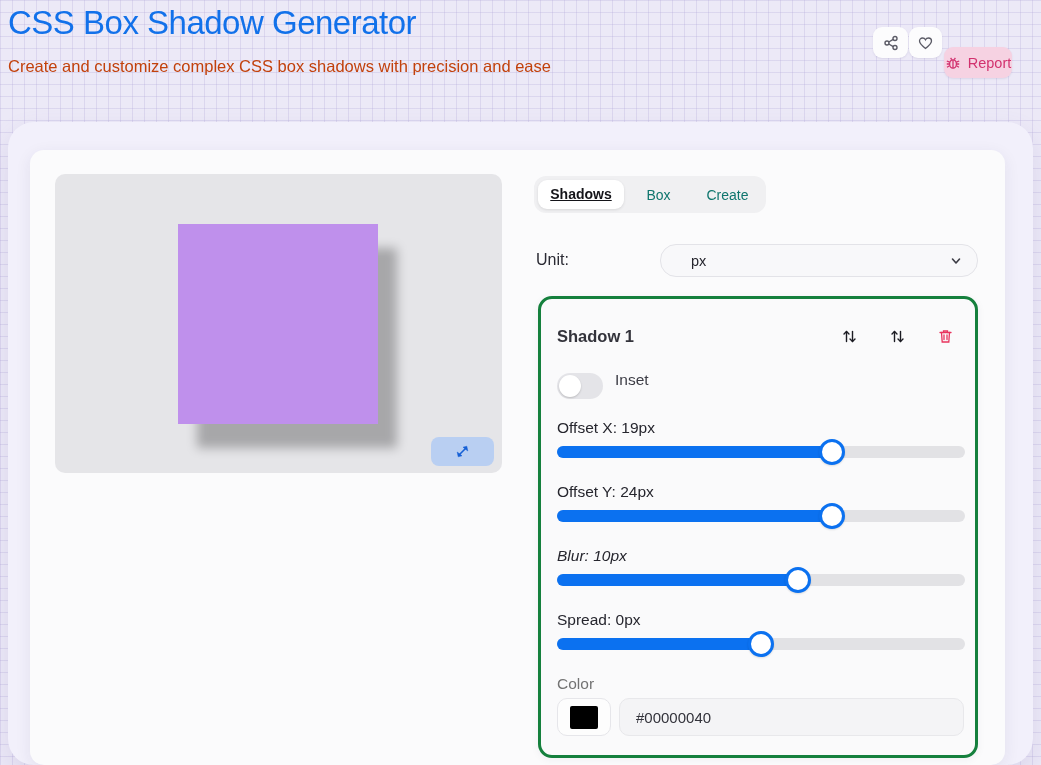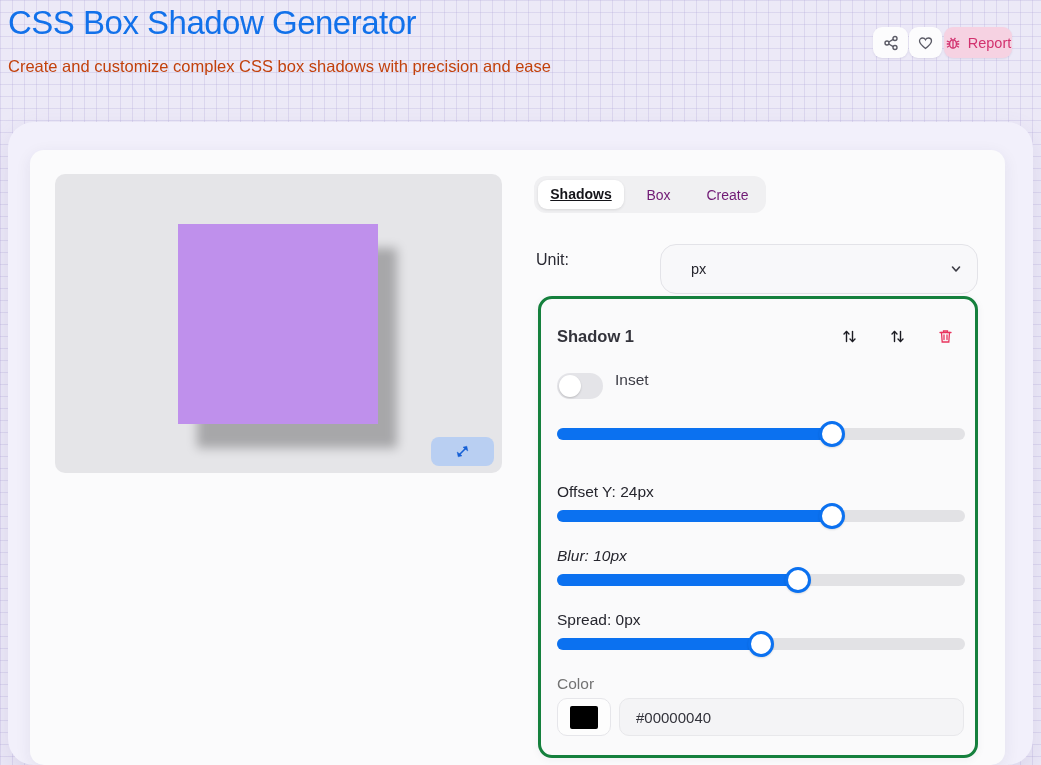--- a/index.html
+++ b/index.html
@@ -20,46 +20,46 @@
   .page-title { left:8px; top:4px; font-size:33px; font-weight:400; color:#1271EA; letter-spacing:-0.5px; }
   .page-subtitle { left:8px; top:57px; font-size:16.5px; color:#c2410c; }
 
   .hdr-btn {
     top:27px; height:31px; border-radius:9px; background:#FCFCFD;
     display:flex; align-items:center; justify-content:center;
     box-shadow:0 1px 2px rgba(60,50,110,0.10); cursor:pointer;
   }
   .btn-share { left:873px; width:35px; }
   .btn-heart { left:909px; width:33px; }
-  .btn-report { left:944px; width:68px; background:#F6D2E2; gap:7px; }
+  .btn-report { left:944px; width:68px; background:#F6D2E2; gap:7px;margin-top:20px; }
   .btn-report .lbl { font-size:14.5px; color:#D2316E; }
 
   
   .outer-panel { left:8px; top:122px; width:1025px; height:643px; background:#F2F0FB;
     border-radius:26px; box-shadow:0 10px 24px rgba(110,100,170,0.14); }
   .main-card { left:30px; top:150px; width:975px; height:615px; background:#FBFBFC;
     border-radius:14px; box-shadow:0 4px 16px rgba(40,40,80,0.08); }
 
   
   .preview-panel { left:25px; top:24px; width:447px; height:299px; background:#E5E5E8; border-radius:10px; }
   .preview-box { left:123px; top:50px; width:200px; height:200px; }
   .expand-btn { left:376px; top:263px; width:63px; height:29px; background:#B9CFF2; border-radius:8px;
     display:flex; align-items:center; justify-content:center; cursor:pointer; }
 
   
   .tabs { left:504px; top:26px; width:232px; height:37px; background:#F0F0F2; border-radius:12px;
     display:flex; align-items:center; padding:4px; }
-  .tab { font-size:14px; color:#701a75; text-align:center; cursor:pointer; }
+  .tab { font-size:14px; color:#0f766e; text-align:center; cursor:pointer; }
   .tab.active { background:#FFFFFF; color:#141419; font-weight:700; border-radius:9px;
     height:29px; line-height:29px; width:86px; box-shadow:0 1px 3px rgba(0,0,0,0.10);text-decoration:underline; }
   .tab.plain { flex:1; }
 
   
   .unit-label { left:506px; top:101px; font-size:16px; color:#2A2A33; }
-  .unit-select { left:630px; top:94px; width:318px; height:50px; background:#F8F8FA;
+  .unit-select { left:630px; top:94px; width:318px; height:33px; background:#F8F8FA;
     border:1px solid #E3E3E8; border-radius:16px; display:flex; align-items:center;
     padding:0 14px 0 30px; cursor:pointer;gap:17px; }
   .unit-select .value { font-size:14.5px; color:#26262E; flex:1; }
 
   
   .shadow-card { left:508px; top:146px; width:440px; height:462px; background:#FAFAFB;
     border:3px solid #15803d; border-radius:14px; box-shadow:0 2px 8px rgba(40,40,80,0.05); }
   .shadow-title { left:16px; top:28px; font-size:16.5px; font-weight:700; color:#33333B; }
   .icon-btn { top:28px; width:18px; height:18px; display:flex; align-items:center; justify-content:center; cursor:pointer; }
   .sort-1 { left:299px; } .sort-2 { left:347px; } .trash { left:395px; }
@@ -200,20 +200,21 @@
         </svg>
       </span>
     </div>
 
     <div class="abs toggle">
         <div class="knob"></div>
       </div>
     <div class="abs toggle-label">Inset</div>
 
     <div class="abs slider-group sg-0">
+      <span class="slider-label">Offset X: 19px</span>
       <div class="slider-track">
         <div class="slider-fill" style="width: 67.5%;"></div>
         <div class="slider-thumb" style="left: calc(67.5% - 13px);"></div>
       </div>
     </div>
     <div class="abs slider-group sg-1">
       <span class="slider-label">Offset Y: 24px</span>
       <div class="slider-track">
         <div class="slider-fill" style="width: 67.5%;"></div>
         <div class="slider-thumb" style="left: calc(67.5% - 13px);"></div>

